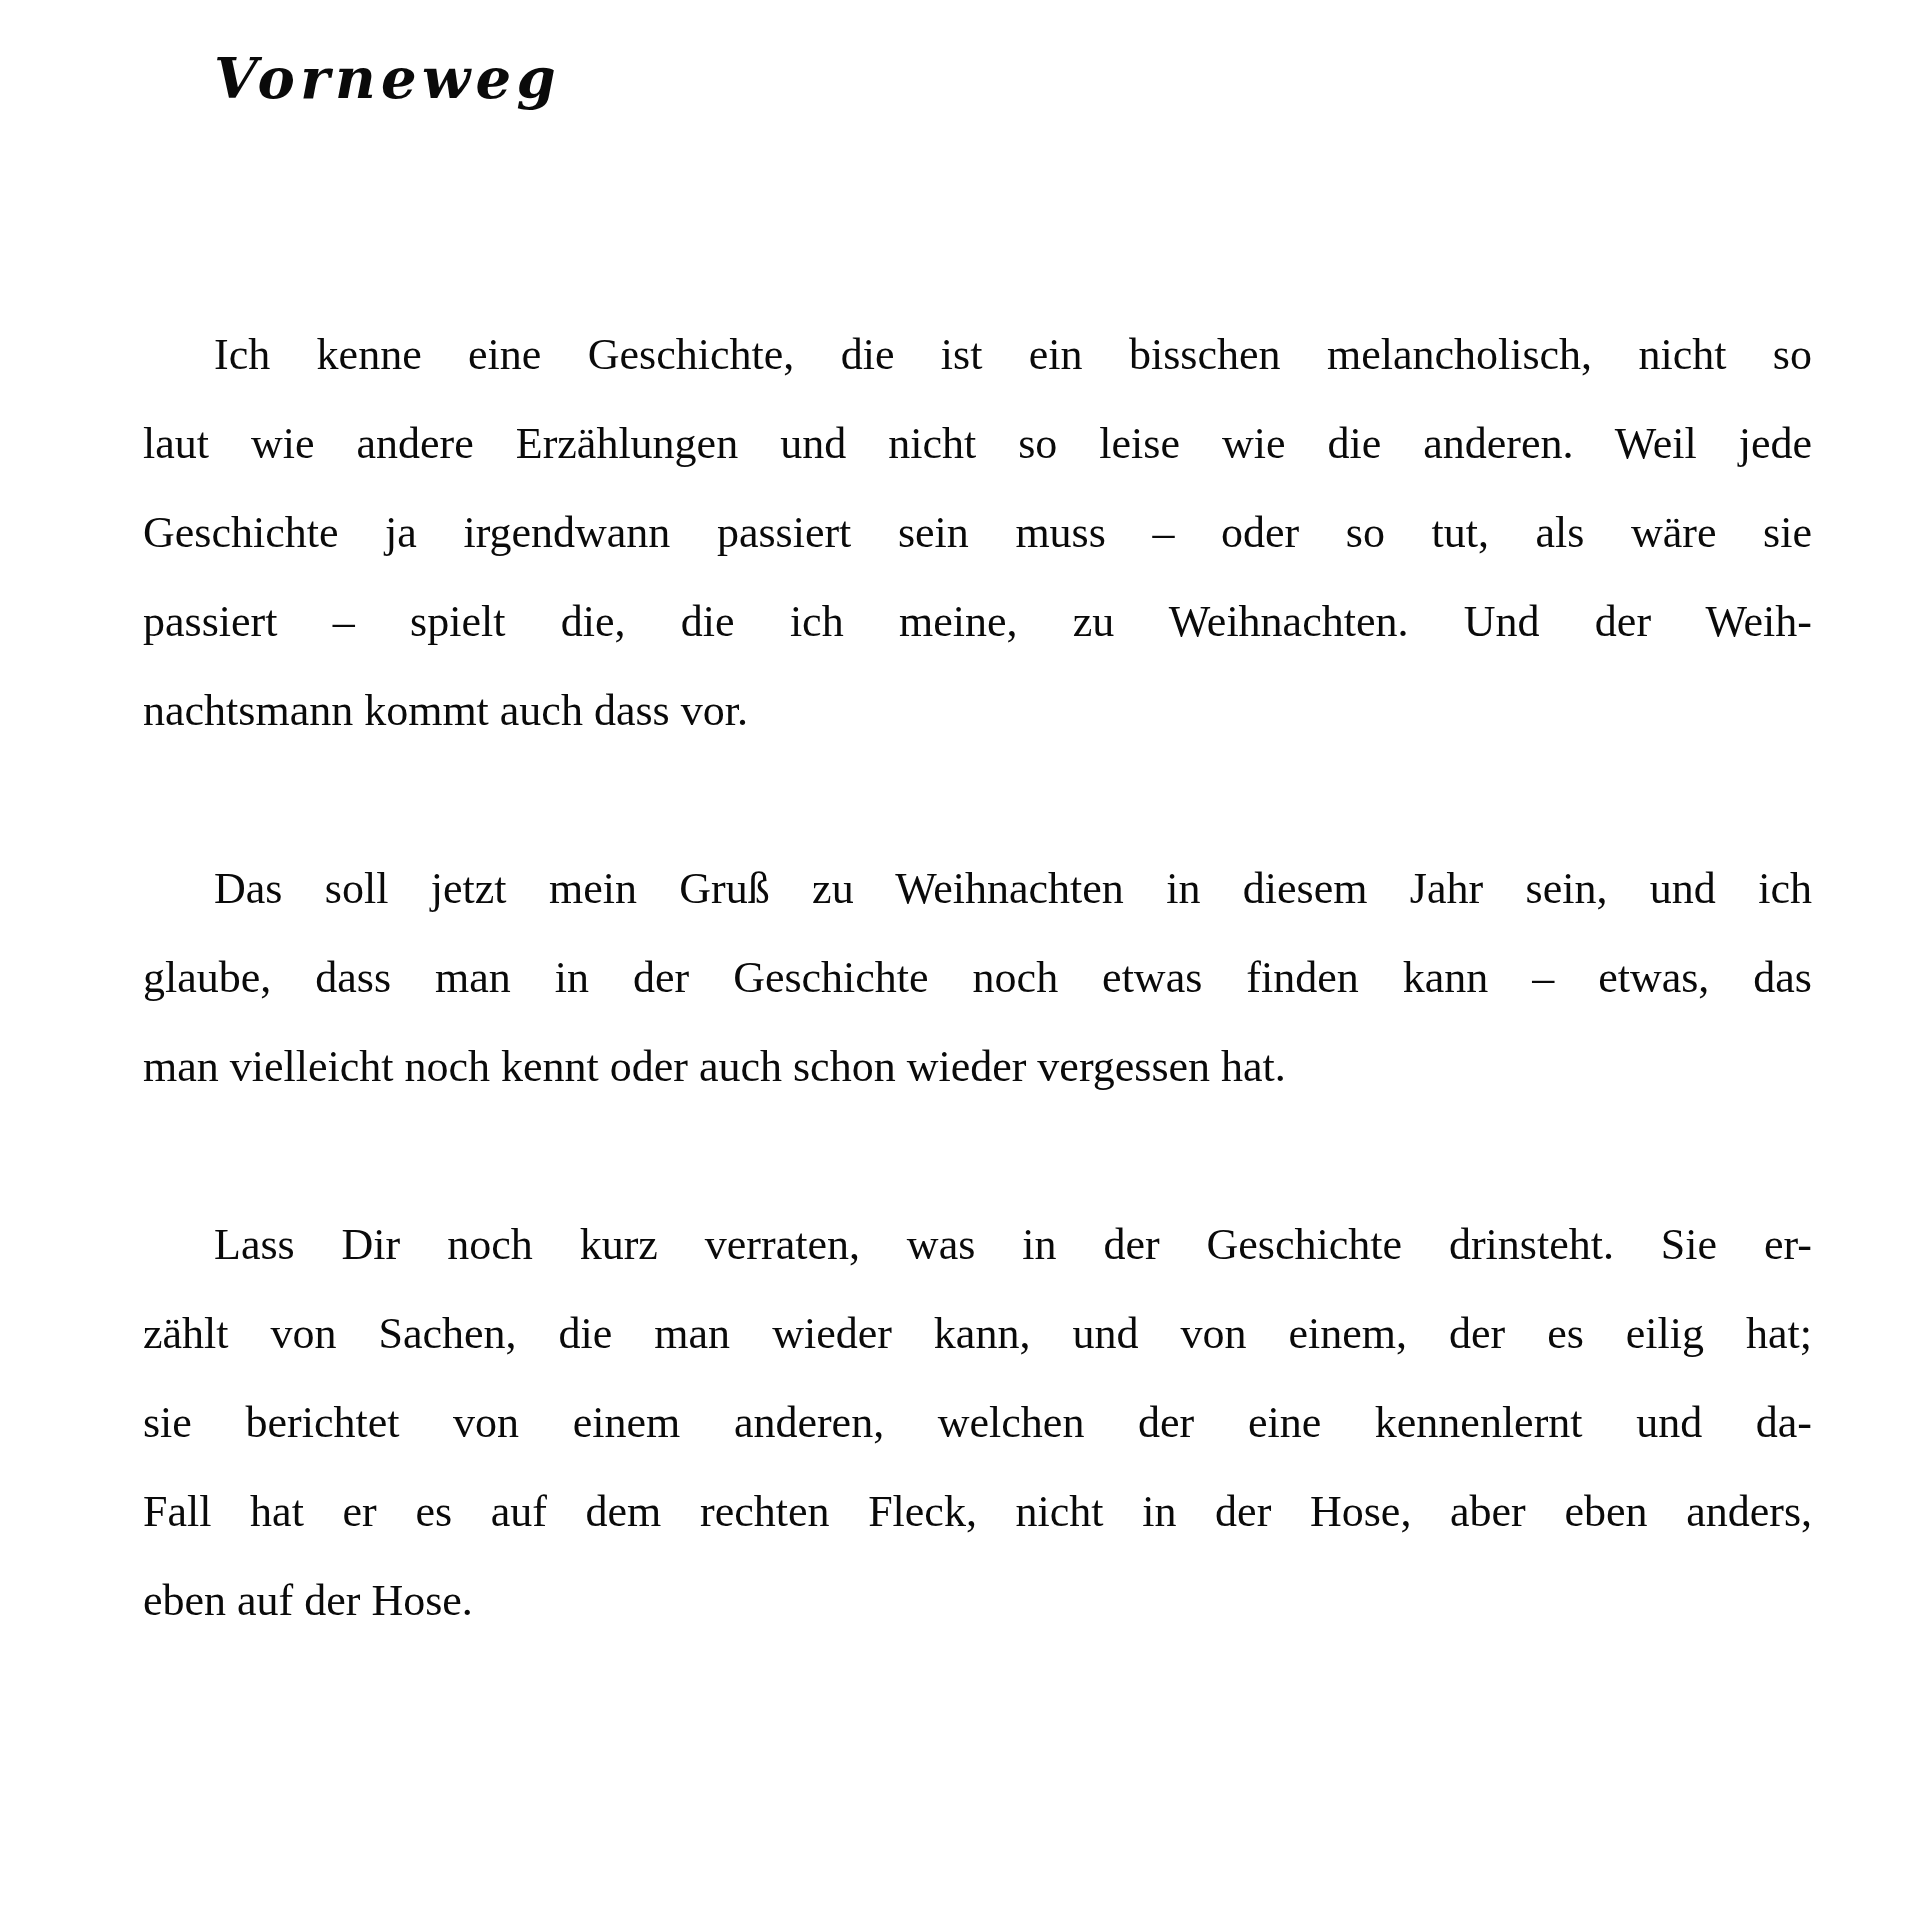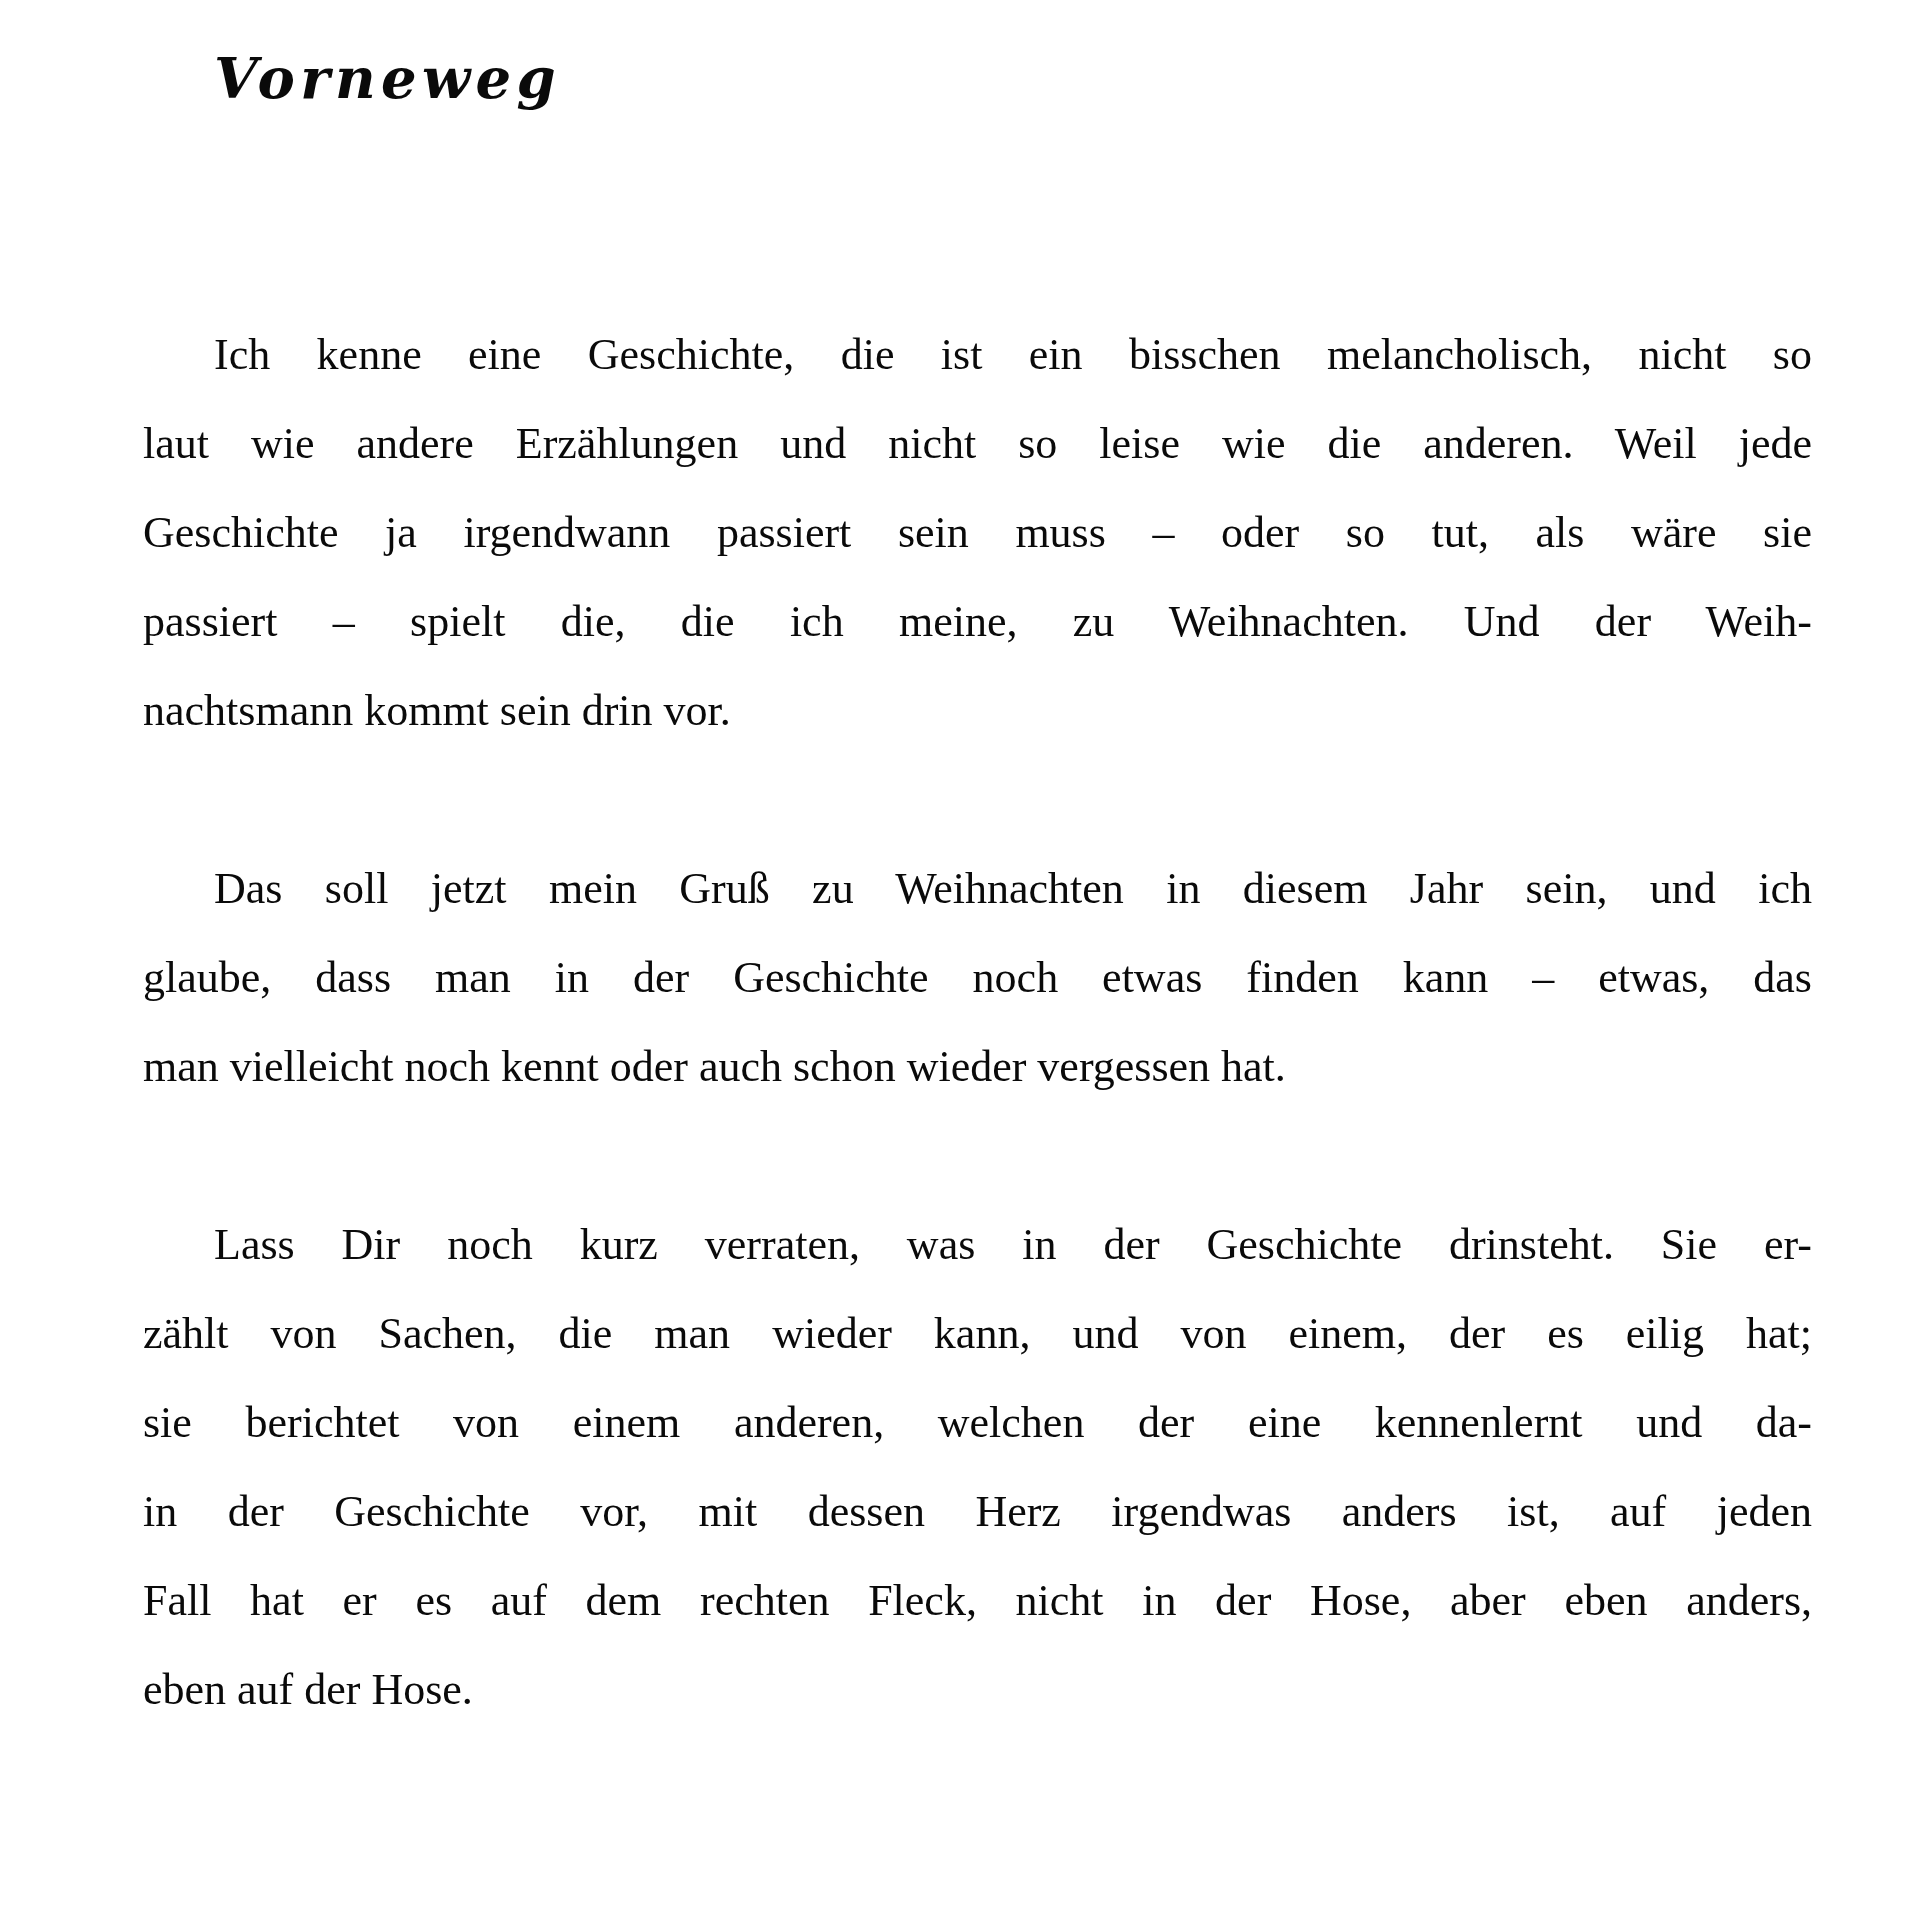--- a/index.html
+++ b/index.html
@@ -54,30 +54,29 @@
 <body>
 
 <div class="page" style="background: rgb(255, 255, 255); color: rgb(10, 10, 10);">
   <h1 class="title">Vorneweg</h1>
   <main class="body-text">
       <div class="paragraph">
         <div class="line first">Ich kenne eine Geschichte, die ist ein bisschen melancholisch, nicht so</div>
         <div class="line">laut wie andere Erzählungen und nicht so leise wie die anderen. Weil jede</div>
         <div class="line">Geschichte ja irgendwann passiert sein muss – oder so tut, als wäre sie</div>
         <div class="line">passiert – spielt die, die ich meine, zu Weihnachten. Und der Weih-</div>
-        <div class="line last">nachtsmann kommt sein drin vor.</div>
+        <div class="line last">nachtsmann kommt auch dass vor.</div>
       </div>
       <div class="paragraph">
         <div class="line first">Das soll jetzt mein Gruß zu Weihnachten in diesem Jahr sein, und ich</div>
         <div class="line">glaube, dass man in der Geschichte noch etwas finden kann – etwas, das</div>
         <div class="line last">man vielleicht noch kennt oder auch schon wieder vergessen hat.</div>
       </div>
       <div class="paragraph">
         <div class="line first">Lass Dir noch kurz verraten, was in der Geschichte drinsteht. Sie er-</div>
         <div class="line">zählt von Sachen, die man wieder kann, und von einem, der es eilig hat;</div>
         <div class="line">sie berichtet von einem anderen, welchen der eine kennenlernt und da-</div>
-        <div class="line">in der Geschichte vor, mit dessen Herz irgendwas anders ist, auf jeden</div>
         <div class="line">Fall hat er es auf dem rechten Fleck, nicht in der Hose, aber eben anders,</div>
         <div class="line last">eben auf der Hose.</div>
       </div>
     </main>
 </div>
 
 
 </body></html>

